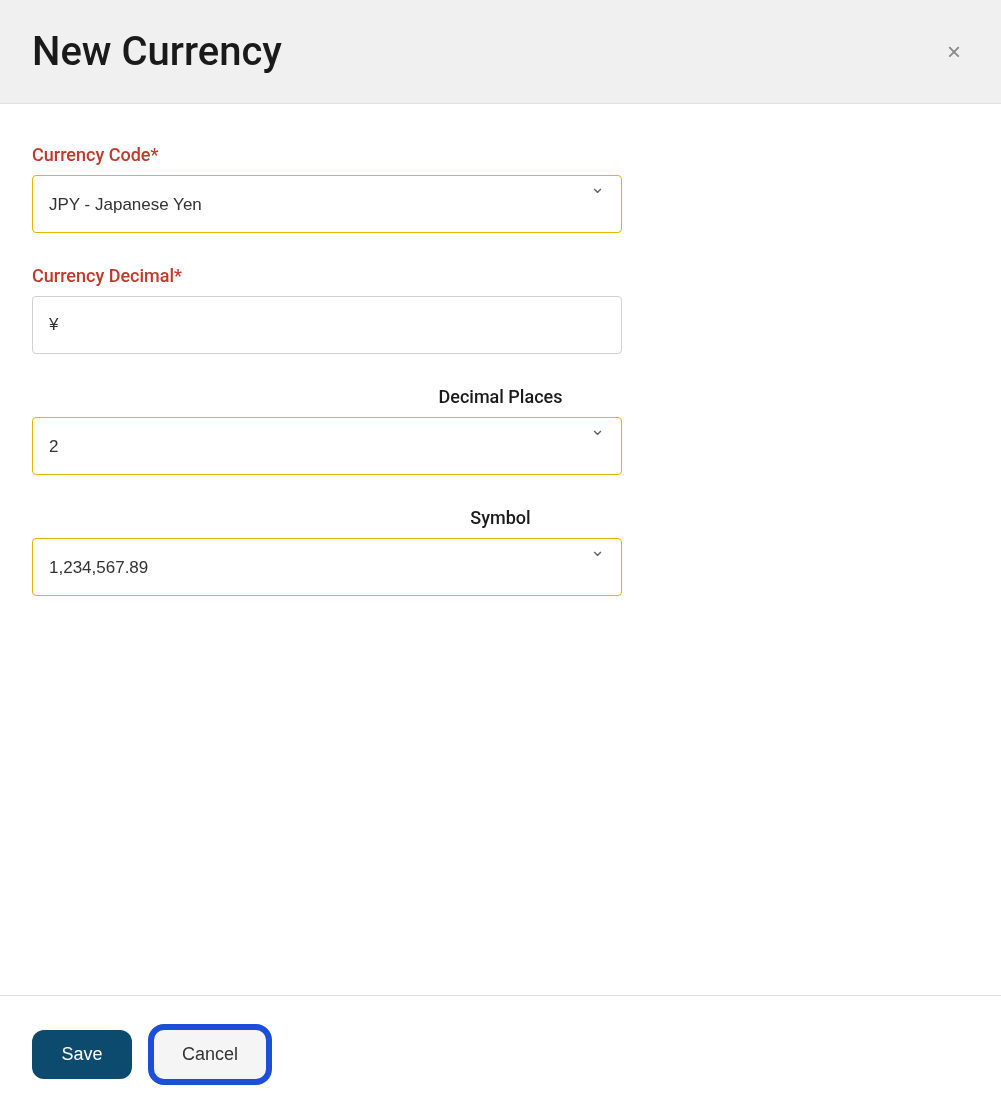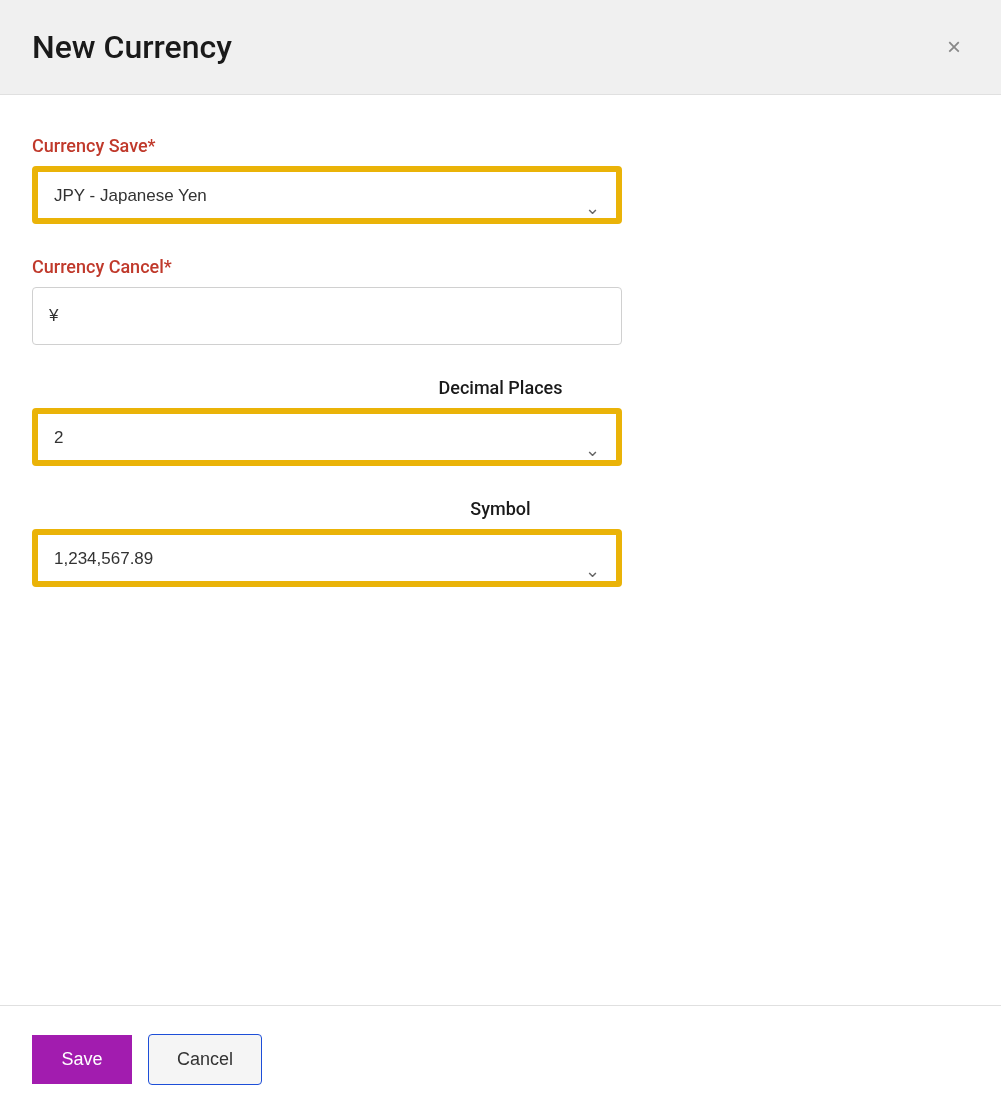--- a/index.html
+++ b/index.html
@@ -29,21 +29,21 @@
     .modal-header {
       background: #f0f0f0;
       padding: 28px 32px;
       display: flex;
       align-items: center;
       justify-content: space-between;
       border-bottom: 1px solid #e0e0e0;
     }
 
     .modal-title {
-      font-size: 32px;
+      font-size: 40px;
       font-weight: 500;
       color: #1a1a1a;
     }
 
     .close-btn {
       background: none;
       border: none;
       font-size: 24px;
       color: #888;
       cursor: pointer;
@@ -86,26 +86,26 @@
       padding: 0 16px;
       font-size: 17px;
       color: #333;
       background: #fff;
       outline: none;
     }
 
     .form-select-wrapper {
       width: 590px;
       height: 58px;
-      border: 6px solid #eab308;
+      border: 1px solid #eab308;
       border-radius: 4px;
       background: #fff;
       position: relative;
       display: flex;
-      align-items: flex-end;
+      align-items: flex-start;
       cursor: pointer;
     }
 
     .form-select {
       width: 100%;
       height: 100%;
       border: none;
       background: transparent;
       padding: 0 16px;
       font-size: 17px;
@@ -127,70 +127,70 @@
     .modal-footer {
       padding: 28px 32px;
       border-top: 1px solid #e0e0e0;
       display: flex;
       align-items: center;
       gap: 16px;
       background: #ffffff;
     }
 
     .btn-save {
-      background: #a21caf;
+      background: #0c4a6e;
       color: #ffffff;
       border: none;
-      border-radius: 0;
+      border-radius: 12px;
       padding: 14px 28px;
       font-size: 18px;
       font-weight: 500;
       cursor: pointer;
       min-width: 100px;
     }
 
     .btn-cancel {
       background: #f5f5f5;
       color: #333;
-      border: 1px solid #1d4ed8;
-      border-radius: 4px;
+      border: 6px solid #1d4ed8;
+      border-radius: 16px;
       padding: 14px 28px;
       font-size: 18px;
       font-weight: 500;
       cursor: pointer;
       min-width: 100px;
     }
   </style>
 </head>
 <body>
 
 <div class="modal">
 
   <div class="modal-header">
     <h1 class="modal-title">New Currency</h1>
     <button class="close-btn">×</button>
   </div>
 
   <div class="modal-body">
 
     <div class="form-group">
-      <label class="form-label">Currency Save*</label>
+      <label class="form-label">Currency Code*</label>
       <div class="form-select-wrapper">
         <select class="form-select">
           <option value="JPY - Japanese Yen">JPY - Japanese Yen</option>
           <option value="USD - US Dollar">USD - US Dollar</option>
           <option value="EUR - Euro">EUR - Euro</option>
           <option value="GBP - British Pound">GBP - British Pound</option>
         </select>
         <span class="select-chevron">⌄</span>
       </div>
     </div>
 
     <div class="form-group">
-      <label class="form-label">Currency Cancel*</label>
+      <label class="form-label">Currency Decimal*</label>
       <input type="text" class="form-input" value="¥" style="">
     </div>
 
 
     <div class="form-group">
       <label class="form-label-dark">Decimal Places</label>
       <div class="form-select-wrapper">
         <select class="form-select">
           <option value="0">0</option>
           <option value="1">1</option>

